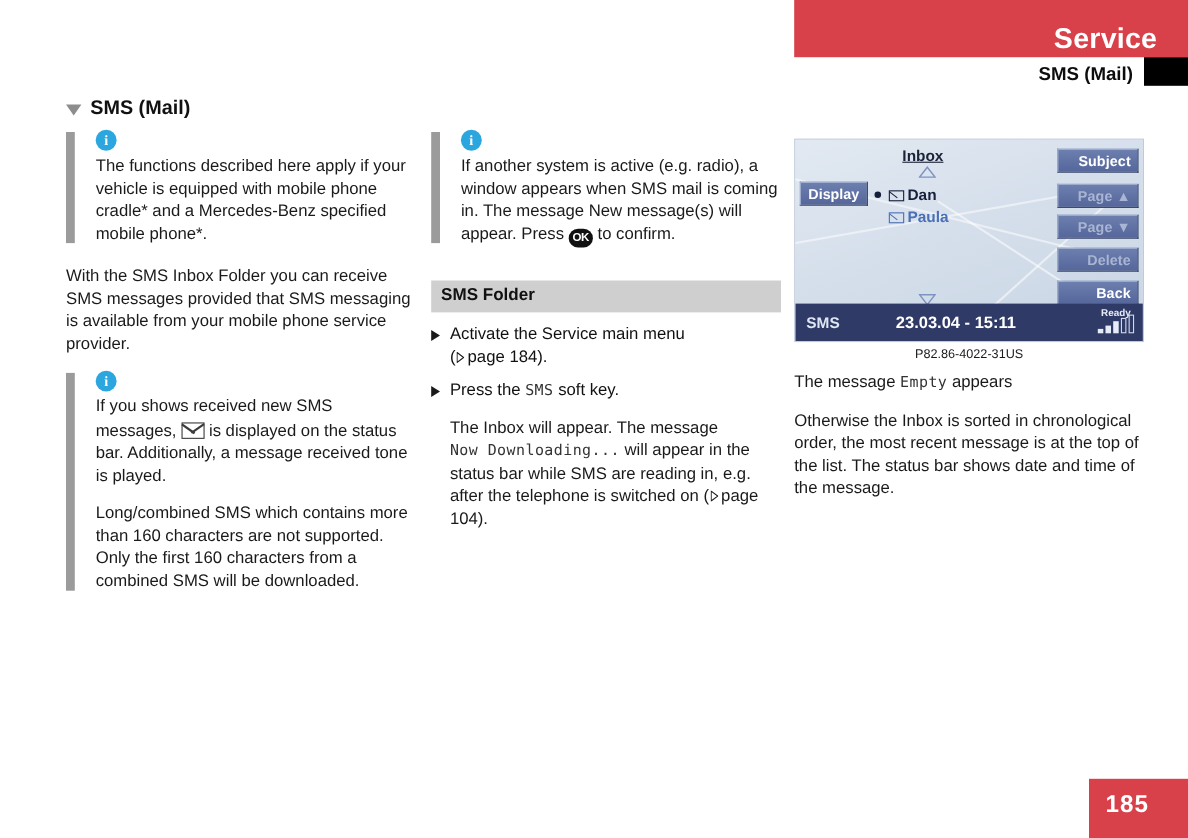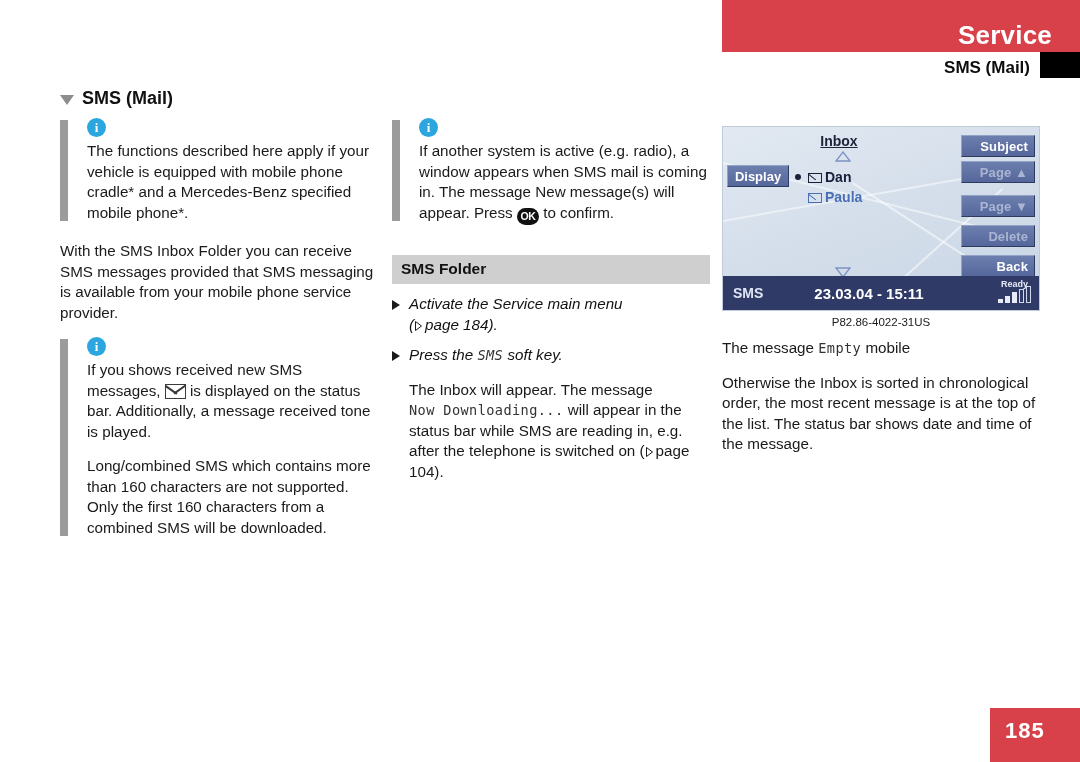--- a/index.html
+++ b/index.html
@@ -100,21 +100,21 @@
 
   
   .step { display: flex; gap: 9px; margin-bottom: 10px; }
   .step-arrow {
     flex: 0 0 auto; width: 0; height: 0;
     border-top: 5.5px solid transparent;
     border-bottom: 5.5px solid transparent;
     border-left: 8px solid #1a1a1a;
     margin-top: 6px;
   }
-  .step-txt { font-size: 15.2px; line-height: 20.5px; font-style: italic; }
+  .step-txt { font-size: 15.2px; line-height: 20.5px; }
   .tri-hollow {
     display: inline-block; position: relative; top: 1px; margin: 0 3px 0 1px;
     width: 7px; height: 10px;
   }
   .tri-hollow svg { display: block; }
 
   .indent { padding-left: 17px; }
 
   
   .blist { margin: 0 0 14px 0; padding: 0; list-style: none; }
@@ -152,21 +152,21 @@
     position: absolute; right: 4px; width: 74px; height: 22px;
     background: linear-gradient(#6d7fae, #55679b);
     border-top: 1px solid #93a3c8; border-left: 1px solid #93a3c8;
     border-bottom: 1px solid #2e3a60; border-right: 1px solid #2e3a60;
     color: #ffffff; font-size: 13px; font-weight: bold;
     display: flex; align-items: center; justify-content: flex-end;
     padding-right: 6px; letter-spacing: .1px;
   }
   .softkey.dim { color: #a9b5d2; }
   .sk1 { top: 8px; }
-  .sk2 { top: 34px; margin-left: 8px; }
+  .sk2 { top: 40px; margin-left: 8px; }
   .sk3 { top: 68px; }
   .sk4 { top: 98px; }
   .sk5 { top: 128px; }
 
   .display-key {
     position: absolute; left: 4px; top: 38px; width: 62px; height: 22px;
     background: linear-gradient(#6d7fae, #55679b);
     border-top: 1px solid #93a3c8; border-left: 1px solid #93a3c8;
     border-bottom: 1px solid #2e3a60; border-right: 1px solid #2e3a60;
     color: #fff; font-size: 13px; font-weight: bold;
@@ -352,21 +352,21 @@
       </div>
     </div>
   </div>
 
   <div class="fig-cap">P82.86-4022-31US</div>
 
   <div class="col col-right" style="top:338px;">
     <p>
       <span>The message</span>
       <span class="mono">Empty</span>
-      <span>mobile</span>
+      <span>appears</span>
     </p>
 
 
     <p style="margin-top:4px;">Otherwise the Inbox is sorted in chronological order, the most recent message is at the top of the list. The status bar shows date and time of the message.</p>
   </div>
 
   <div class="foot-red"></div>
   <div class="foot-num">185</div>
 
 </div>

